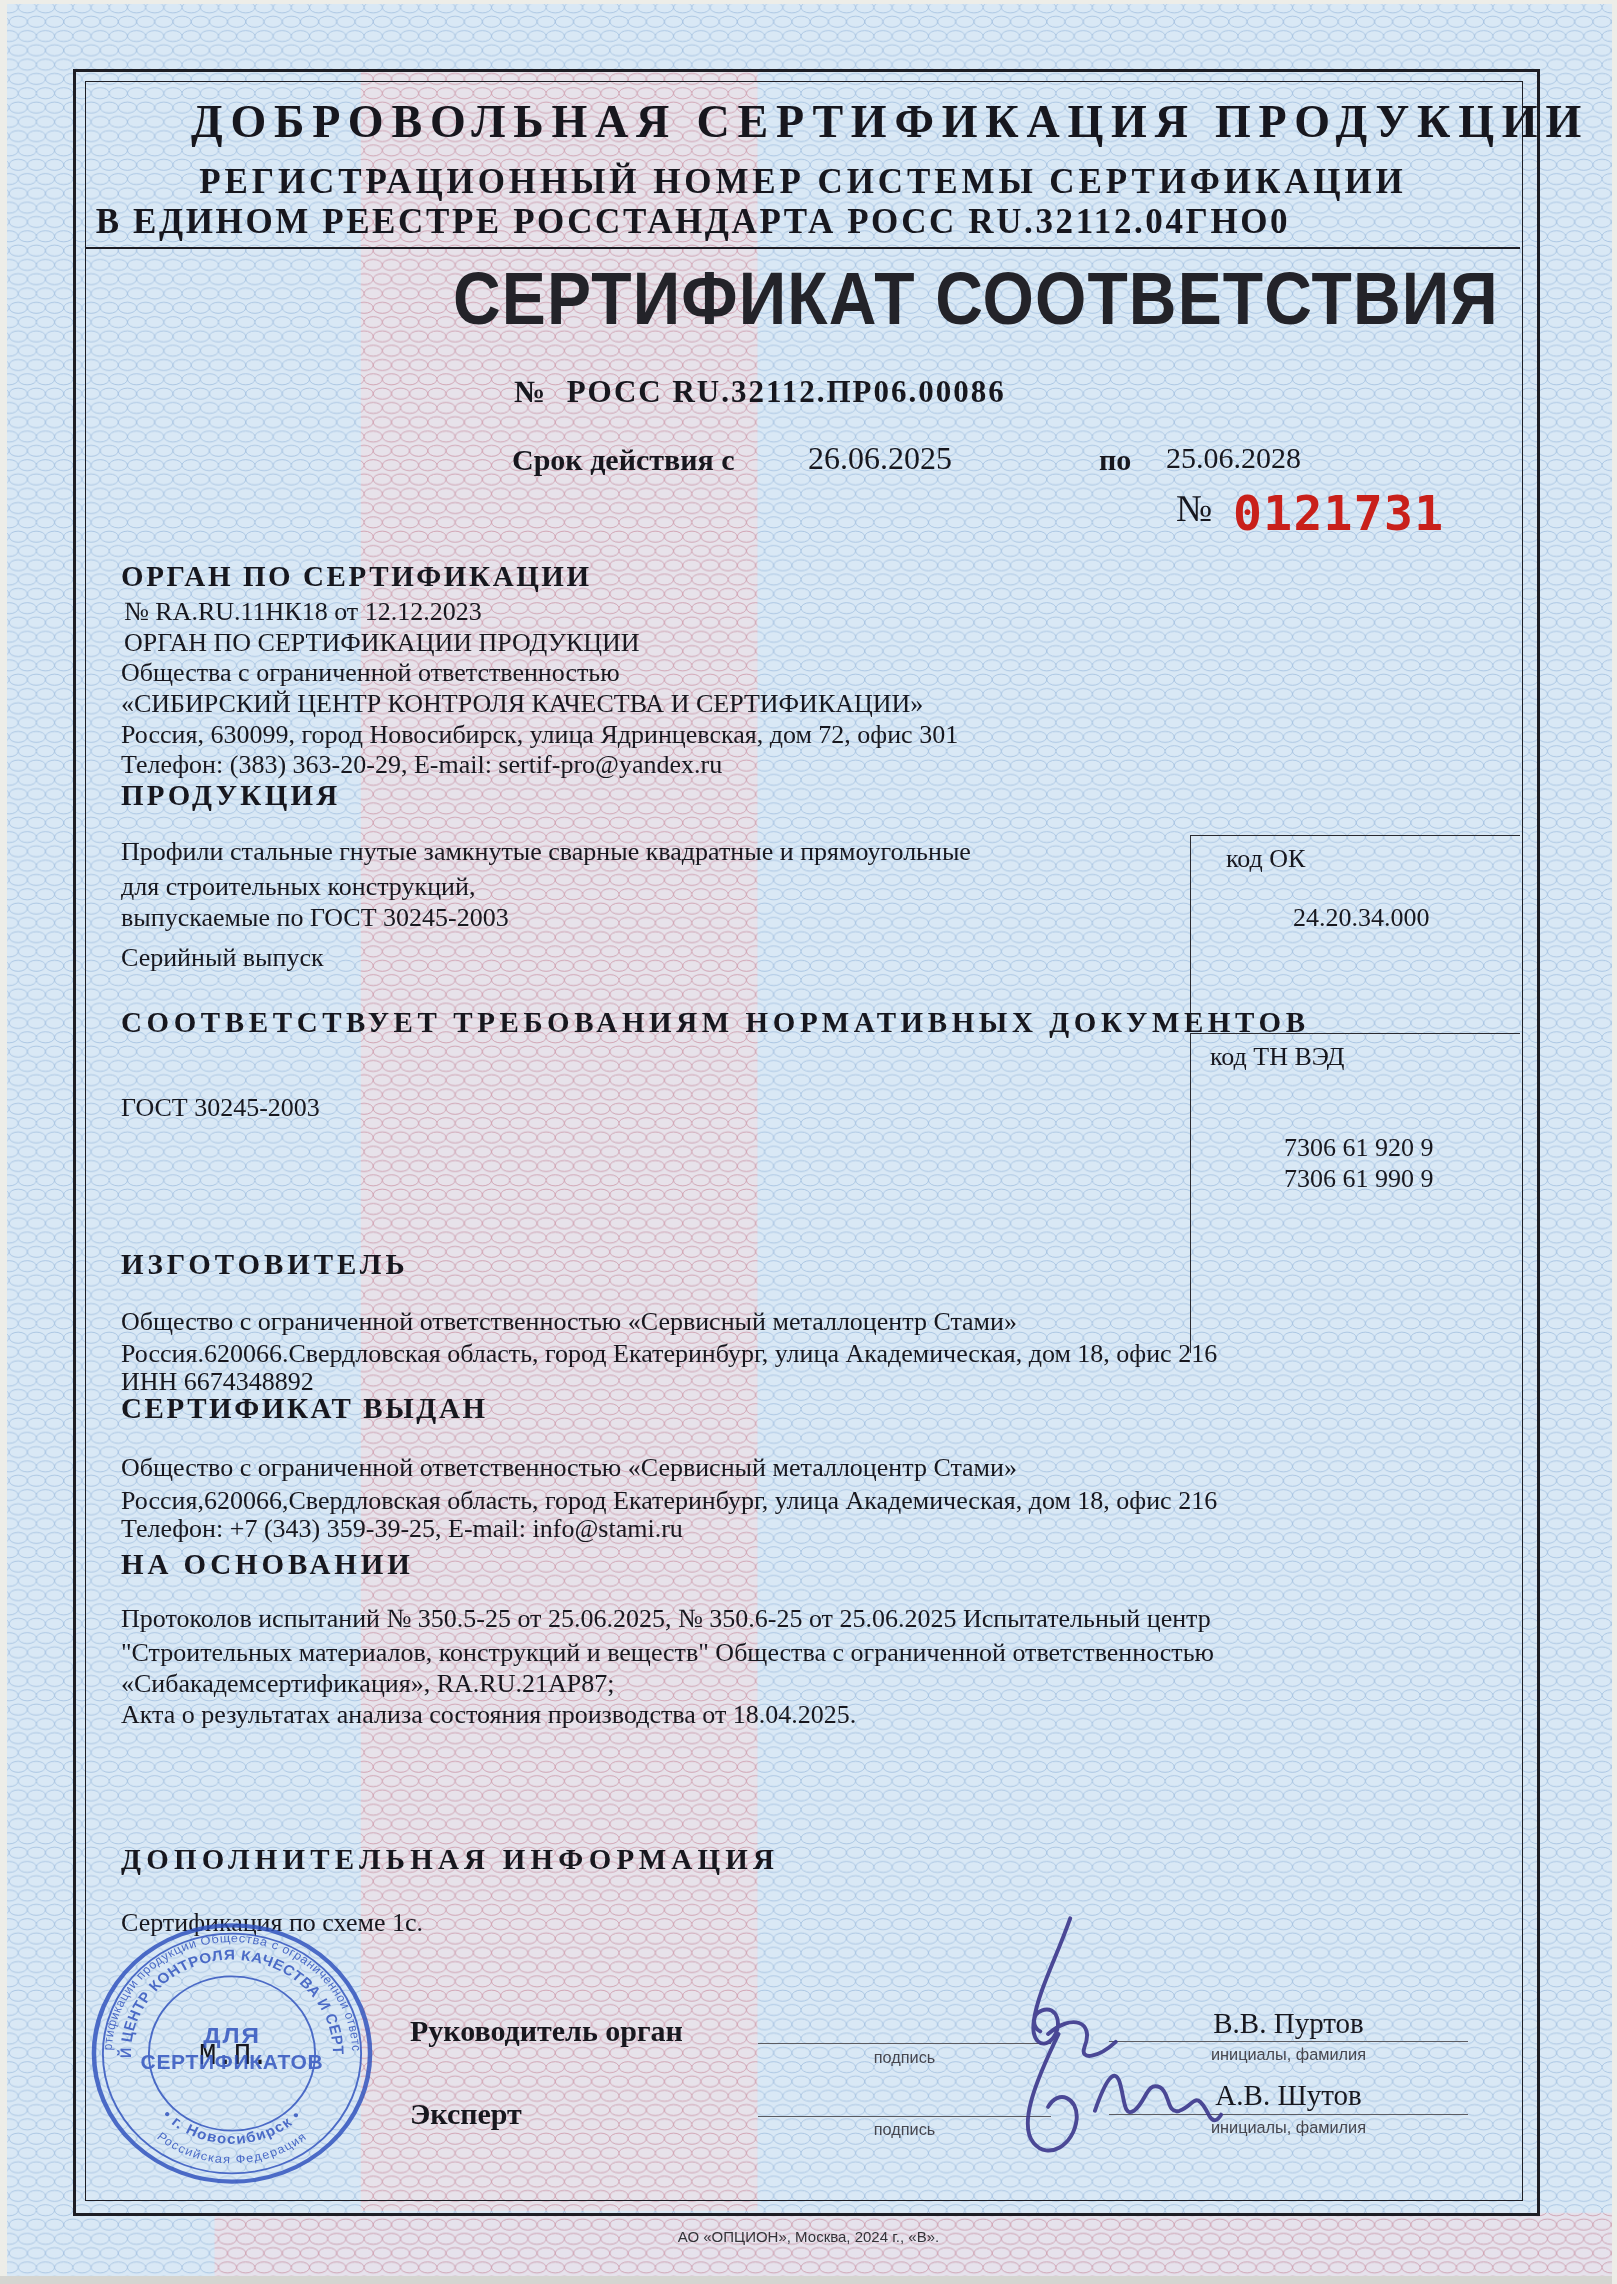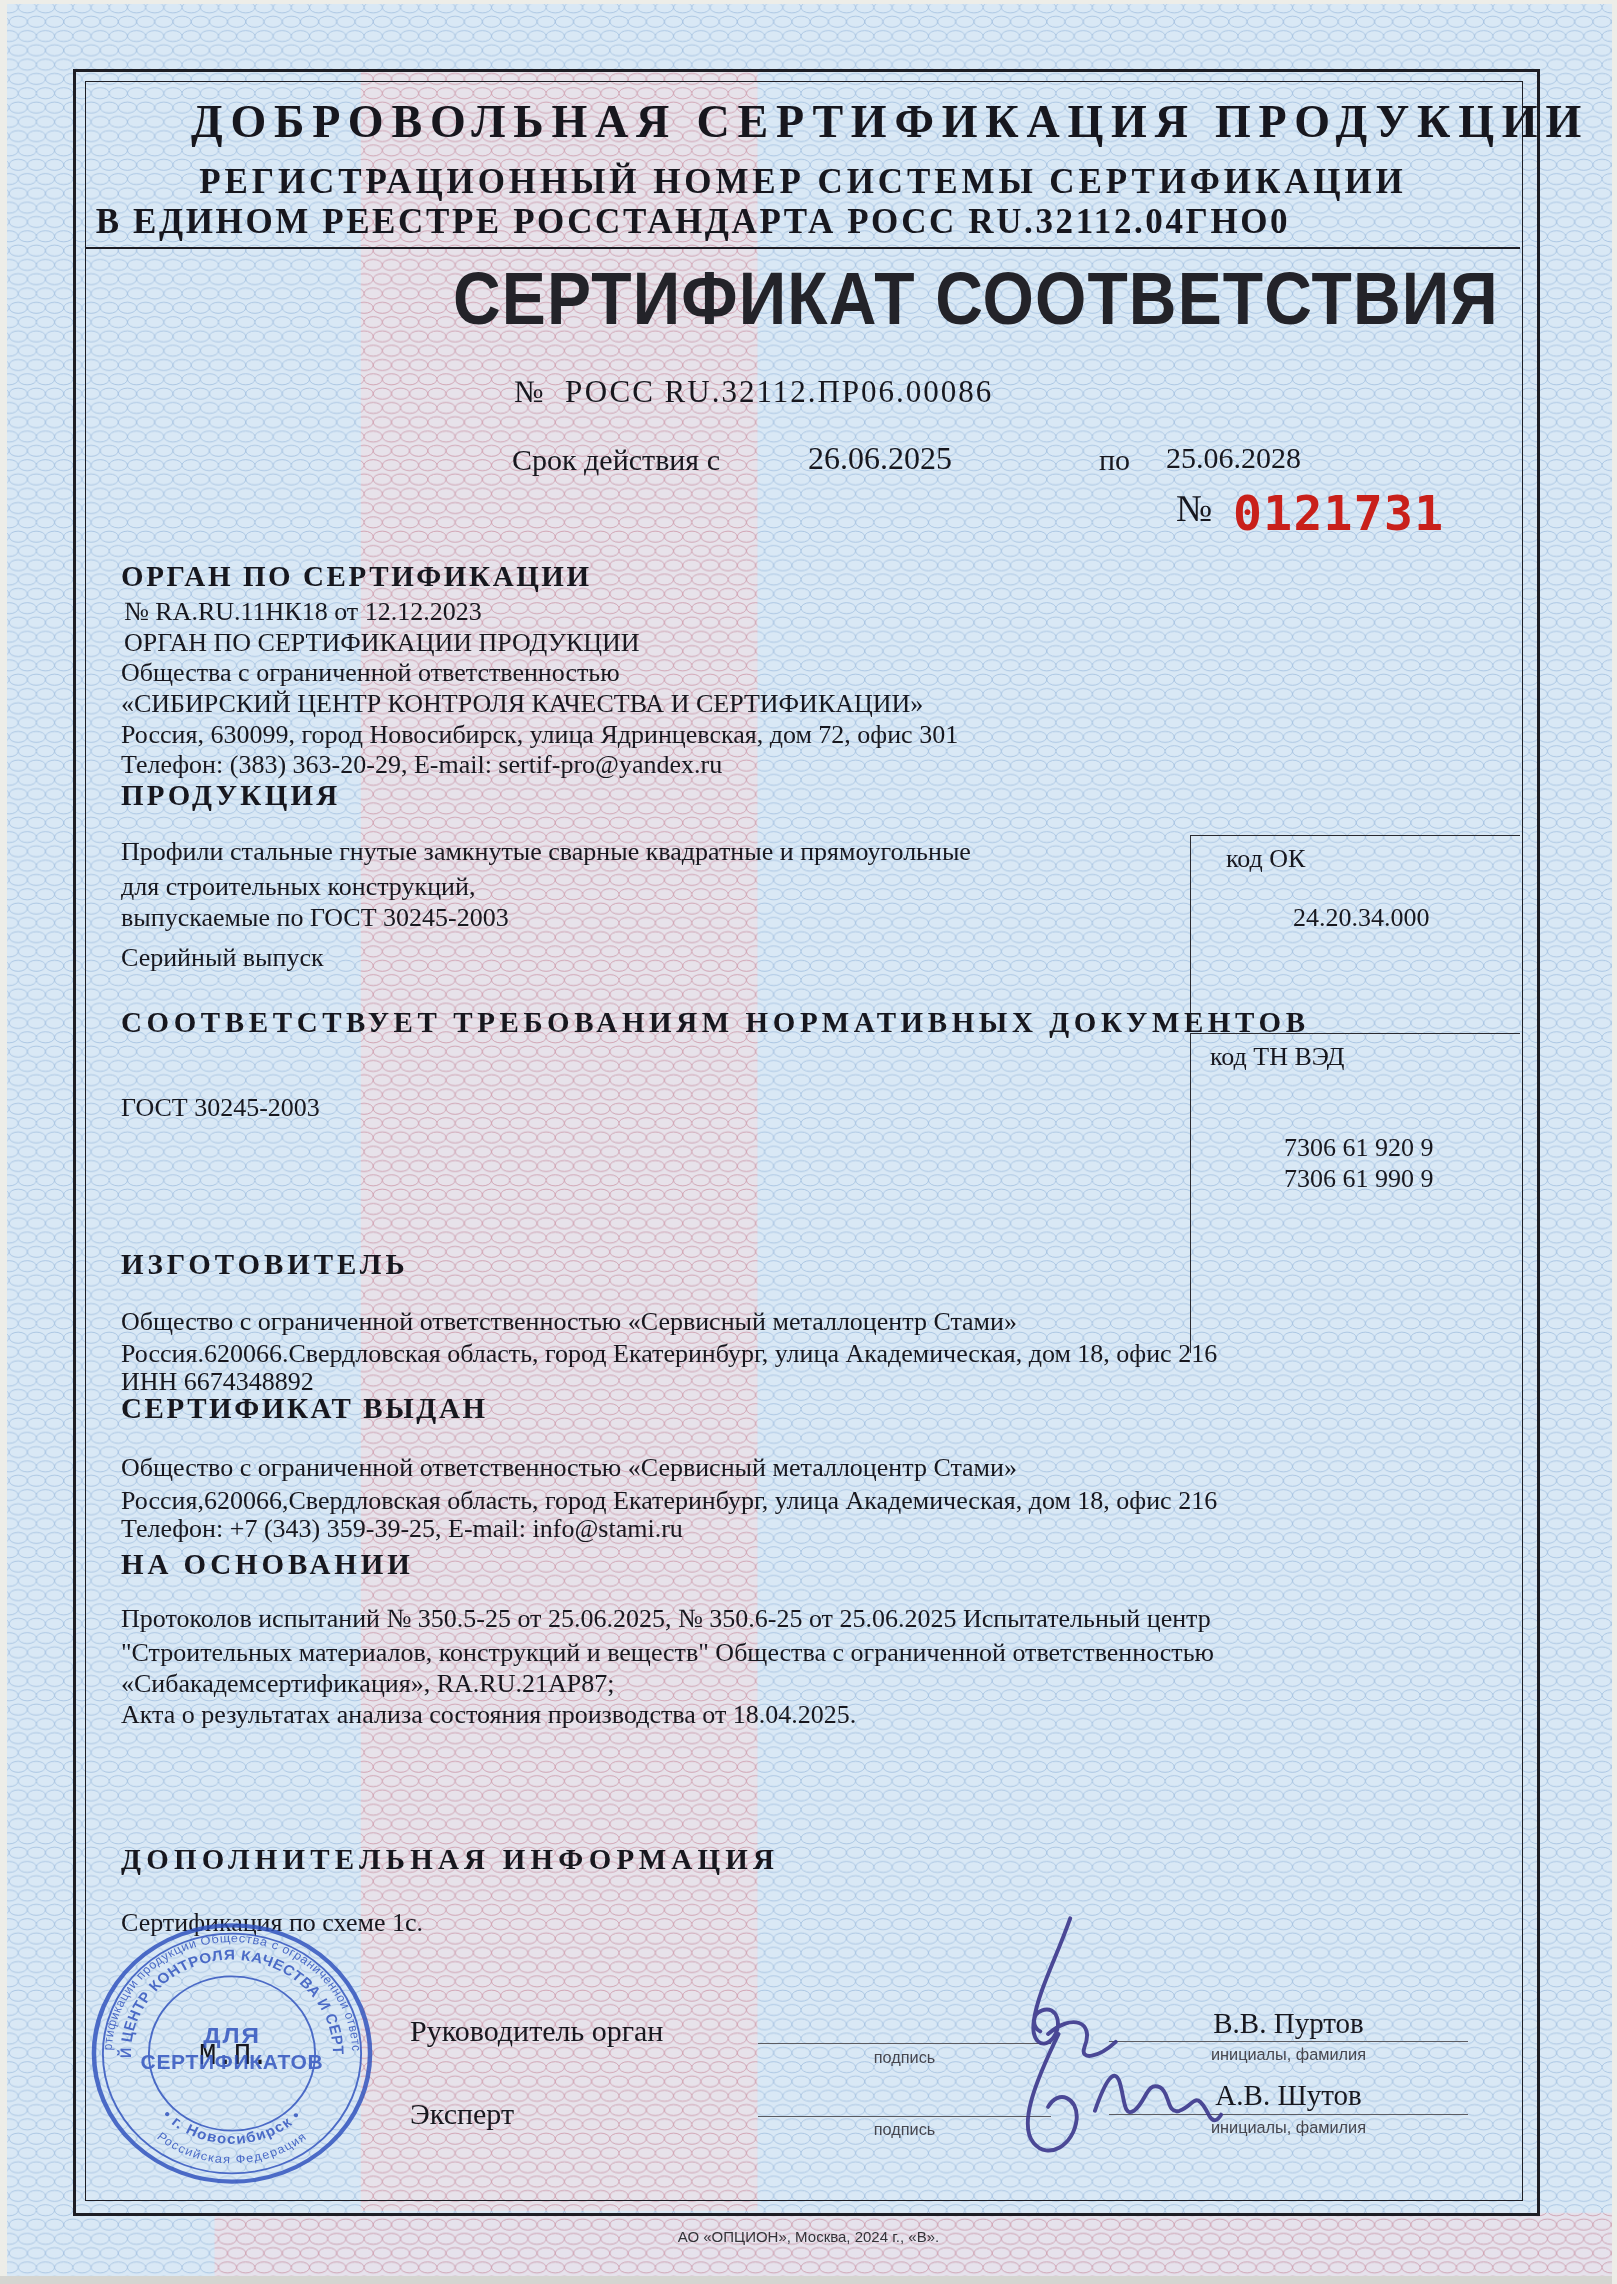--- a/index.html
+++ b/index.html
@@ -16,21 +16,21 @@
   
   .frame{position:absolute;z-index:2;border-style:solid;border-color:#1d1d24;}
   .frame.outer{left:73px;top:69px;width:1461px;height:2141px;border-width:3.3px;}
   .frame.inner{left:85px;top:81px;width:1436px;height:2118px;border-width:1.3px;}
   .hsep{position:absolute;z-index:2;height:2px;background:#1d1d24;}
   .hline{position:absolute;z-index:2;height:1.3px;background:#2a2a30;}
   .vline{position:absolute;z-index:2;width:1.3px;background:#2a2a30;}
   .sigline{position:absolute;z-index:2;height:1.3px;background:#5c5c62;}
   
   .t{position:absolute;z-index:3;white-space:nowrap;line-height:1.05;}
-  .b{font-weight:normal;text-align:right;}
+  .b{font-weight:bold;text-align:right;}
   .ctr{text-align:center;}
   .cap{font-family:"Liberation Sans",sans-serif;font-size:16.3px;color:#46464e;}
   .hdr1{font-size:46px;letter-spacing:7.8px;font-weight:bold;}
   .hdr2{font-size:35px;letter-spacing:3.9px;font-weight:bold;}
   .hdr3{font-size:35px;letter-spacing:2.6px;font-weight:bold;}
   .doc-title{
     font-family:"Liberation Sans",sans-serif;
     font-size:75px;font-weight:bold;letter-spacing:1.3px;color:#232329;
     transform:scaleX(.88);transform-origin:left top;
   }

